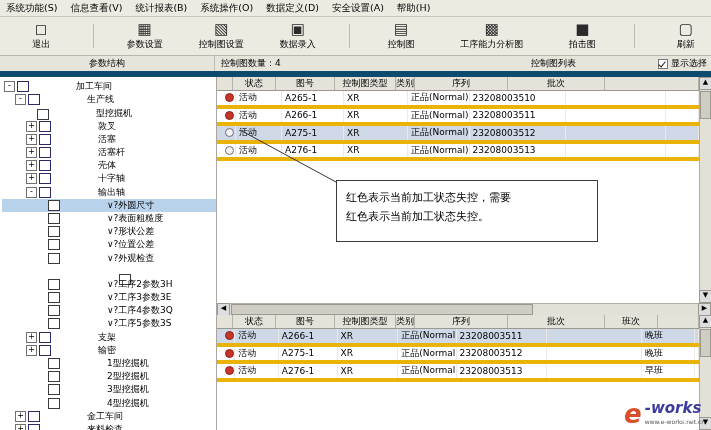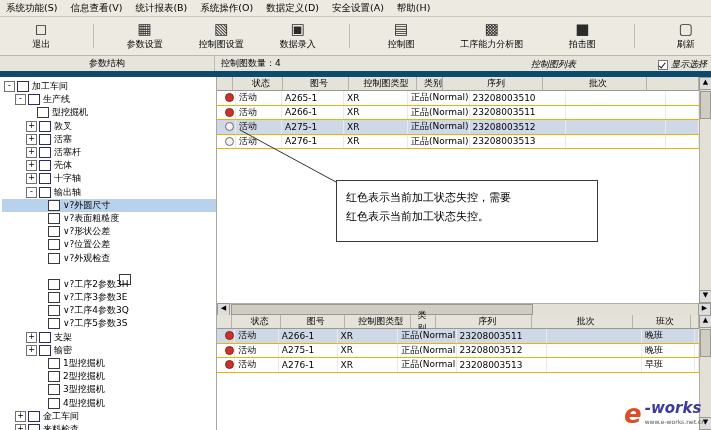--- a/index.html
+++ b/index.html
@@ -28,56 +28,56 @@
     display:flex;align-items:center;padding-left:16px;gap:26px;
   }
   .tbtn{width:54px;display:flex;flex-direction:column;align-items:center;gap:1px;}
   .tbtn .gl{font-size:15px;line-height:15px;color:#2b2b2b;}
   .tbtn .lbl{font-size:9px;white-space:nowrap;}
 
   
   .subheader{height:15px;display:flex;background:#e6e4db;border-bottom:6px solid #0c4a6e;}
   .sh-left{width:214px;display:flex;align-items:center;justify-content:center;border-right:1px solid #bdbbb2;font-size:9px;}
   .sh-mid{width:175px;display:flex;align-items:center;padding-left:6px;font-size:9px;}
-  .sh-right{flex:1;display:flex;align-items:flex-end;justify-content:center;position:relative;font-size:9px;font-style:italic;}
+  .sh-right{flex:1;display:flex;align-items:center;justify-content:center;position:relative;font-size:9px;}
   .sh-check{position:absolute;right:4px;display:flex;align-items:center;gap:3px;font-size:9px;}
   .cbox{width:8px;height:8px;border:1px solid #777;background:#fff;display:inline-block;position:relative;}
   .cbox.on::after{content:"";position:absolute;left:1px;top:0px;width:3px;height:6px;border:solid #1a1a1a;border-width:0 1.4px 1.4px 0;transform:rotate(40deg);}
 
   
   .body{flex:1;display:flex;min-height:0;}
 
   
   .treepanel{
     width:214px;background:#fff;border-right:1px solid #a9a79e;
     overflow:hidden;position:relative;padding:3px 0 0 2px;
   }
   .trow{display:flex;align-items:center;height:13.2px;white-space:nowrap;font-size:9px;}
   .tog{width:9px;height:9px;border:1px solid #707070;background:#fff;margin-right:2px;
        font-size:8px;line-height:7px;text-align:center;color:#000;flex:0 0 auto;}
   .tog.blank{border:none;background:transparent;}
   .ico{width:10px;height:9px;border:1px solid #4a4a7a;background:#fdfdfd;margin-right:3px;flex:0 0 auto;}
   .ico.folder{background:#fff;border-color:#2b2b6b;}
   .ico.doc{background:#fff;border-color:#3a3a3a;}
   .sel{background:#b9d2ec;}
-  .tlabel{overflow:hidden;text-overflow:clip;}
+  .tlabel{overflow:hidden;text-overflow:clip;margin-left:44px;}
 
   
   .rightarea{flex:1;display:flex;flex-direction:column;min-width:0;background:#d8d6cd;}
 
   .grid{background:#fff;display:flex;flex-direction:column;position:relative;}
   .grid.top{height:238px;}
   .grid.bottom{flex:1;}
 
   .ghead{
     display:flex;height:13px;background:#e4e2d9;border-bottom:1px solid #9a988f;
-    font-size:9px;align-items:center;gap:7px;
+    font-size:9px;align-items:center;
   }
   .ghead .hc{border-right:1px solid #b4b2a9;height:13px;display:flex;align-items:center;justify-content:center;}
-  .grow{display:flex;height:13.5px;font-size:9px;align-items:center;border-bottom:1px solid #eab308;}
+  .grow{display:flex;height:13.5px;font-size:9px;align-items:center;border-bottom:4px solid #eab308;}
   .grow .gc{border-right:1px solid #eceae4;height:13.5px;display:flex;align-items:center;padding-left:3px;overflow:hidden;white-space:nowrap;}
   .grow.hl{background:#cfd8e6;}
   .dot{width:7px;height:7px;border-radius:50%;border:1px solid #6b6b6b;background:#f2f2f2;margin-left:5px;}
   .dot.red{background:#c8342a;border-color:#8b231c;}
   .c-sel{width:15px;}
   .c-status{width:42px;}
   .c-code{width:58px;}
   .c-type{width:60px;}
   .c-serial{width:92px;}
   .c-rev{width:96px;}
@@ -179,21 +179,21 @@
         <div class="trow" style="padding-left: 2px;">
           <span class="tog">-</span>
           <span class="ico folder"></span>
           <span class="tlabel">加工车间</span>
         </div>
         <div class="trow" style="padding-left: 13px;">
           <span class="tog">-</span>
           <span class="ico folder"></span>
           <span class="tlabel">生产线</span>
         </div>
-        <div class="trow" style="padding-left: 24px;">
+        <div class="trow" style="padding-left: 24px; align-items: flex-end;">
           <span class="tog blank"></span>
           <span class="ico doc"></span>
           <span class="tlabel">型挖掘机</span>
         </div>
         <div class="trow" style="padding-left: 24px;">
           <span class="tog">+</span>
           <span class="ico folder"></span>
           <span class="tlabel">敦叉</span>
         </div>
         <div class="trow" style="padding-left: 24px;">

